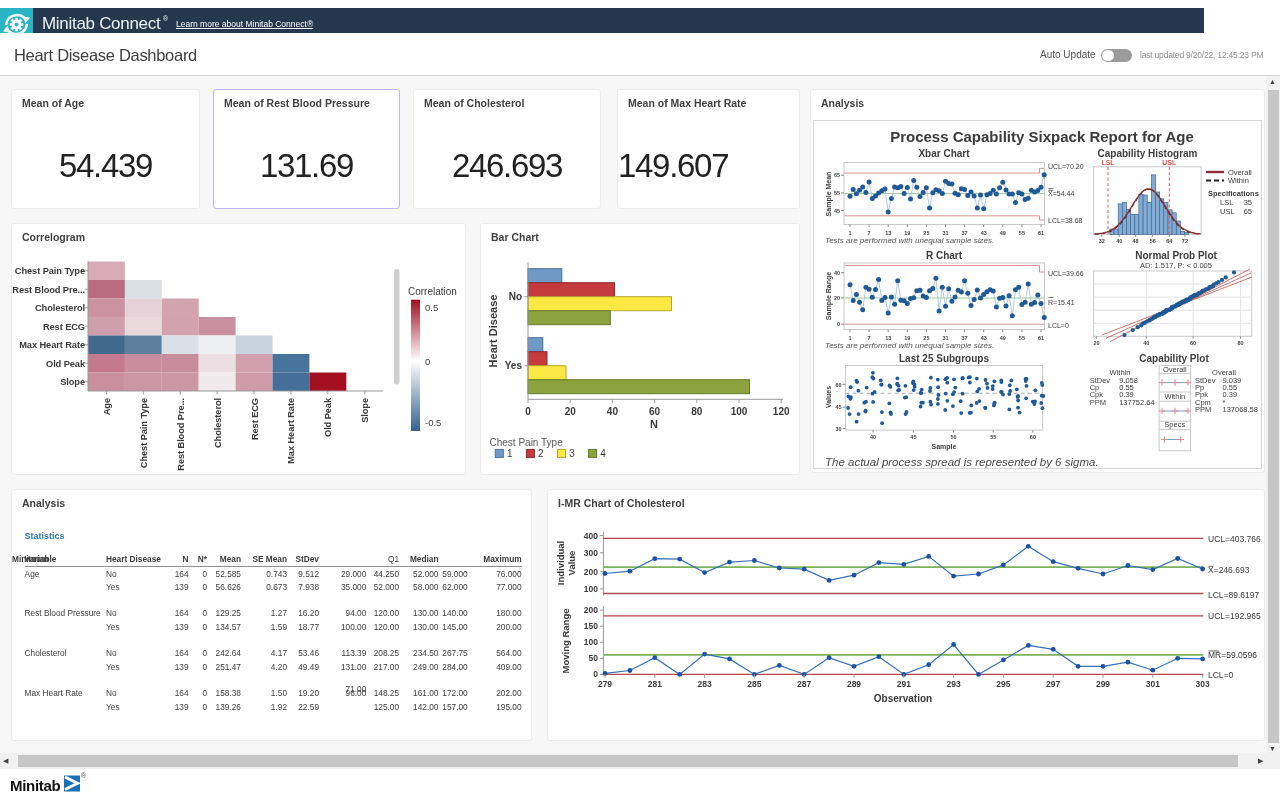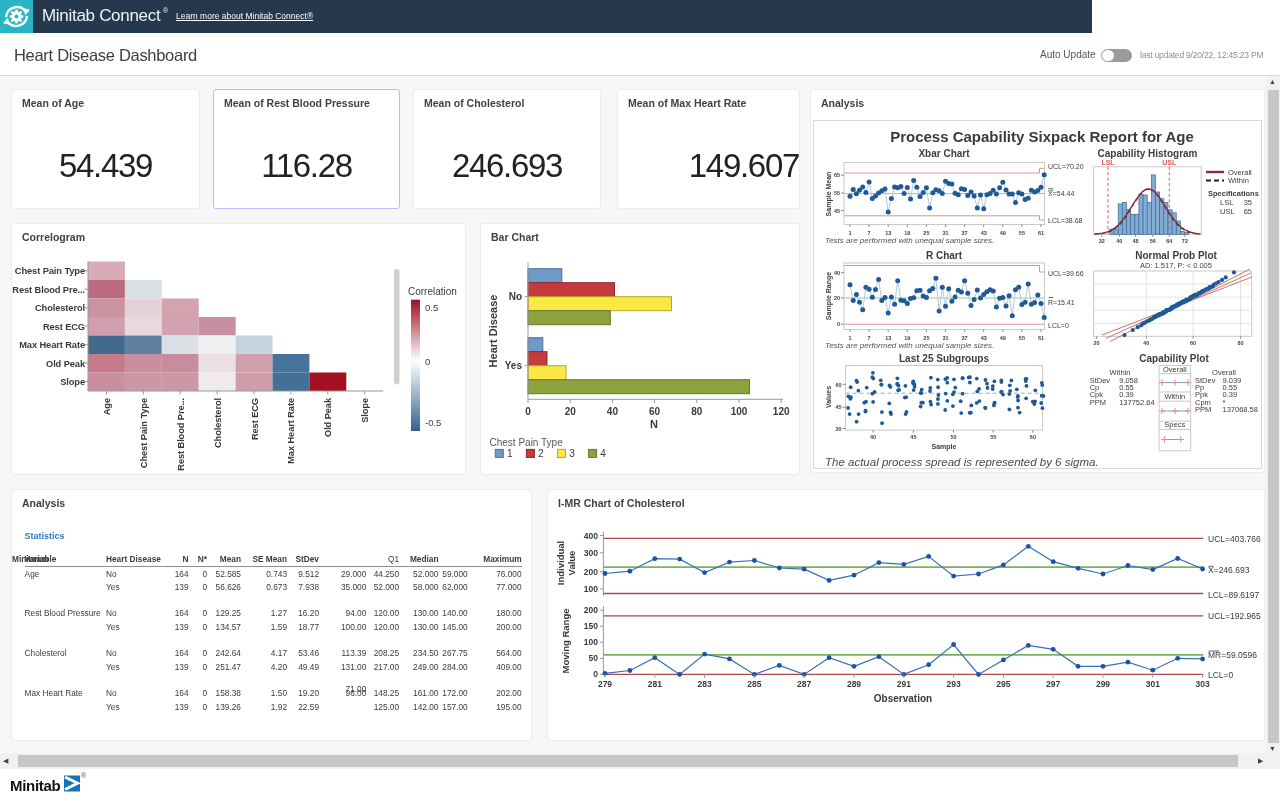--- a/index.html
+++ b/index.html
@@ -1,13 +1,13 @@
 <!DOCTYPE html>
 <html><head><meta charset="utf-8"><style>html,body{margin:0;padding:0;width:1280px;height:802px;overflow:hidden;font-family:"Liberation Sans",sans-serif;background:#fff}*{box-sizing:border-box}</style></head><body>
-<div style="position:absolute;left:0;top:0;width:1092px;height:33px;background:#25384e">
+<div style="position:absolute;left:0;top:8px;width:1204px;height:33px;background:#25384e">
     <svg width="33" height="33" viewBox="0 0 33 33" style="position:absolute;left:0;top:0">
       <rect width="33" height="33" fill="#2ab5c4"></rect>
       <g stroke="#fff" stroke-width="2.4" fill="none">
         <path d="M6 17.2 A 11 11 0 0 1 25.2 10.9"></path>
         <path d="M27 15.8 A 11 11 0 0 1 7.8 22.1"></path>
       </g>
       <path d="M23.3 8.2 L30 9.7 L25.2 15.2 z" fill="#fff"></path>
       <path d="M9.7 24.8 L3 23.3 L7.8 17.8 z" fill="#fff"></path>
       <g fill="#fff">
         <circle cx="16.5" cy="16.5" r="4.9"></circle>
@@ -34,29 +34,29 @@
     </div>
     <div style="position:absolute;left:1140px;top:16.5px;font-size:8.5px;letter-spacing:-0.2px;color:#8f8f8f;white-space:nowrap">last updated 9/20/22, 12:45:23 PM</div>
   </div>
 <div style="position:absolute;left:0;top:76px;width:1280px;height:693px;background:#f7f7f7"></div>
 <div style="position:absolute;left:11px;top:89px;width:189px;height:120px;background:#fff;border:1px solid #ececec;border-radius:3px;box-sizing:border-box">
     <div style="position:absolute;left:10px;top:7px;font-size:10.5px;font-weight:bold;color:#414141;white-space:nowrap">Mean of Age</div>
     <div style="position:absolute;left:0;top:57px;width:100%;text-align:center;font-size:33px;letter-spacing:-1.3px;color:#222">54.439</div>
   </div>
 <div style="position:absolute;left:213px;top:89px;width:187px;height:120px;background:#fff;border:1px solid #c4b5fd;border-radius:3px;box-sizing:border-box">
     <div style="position:absolute;left:10px;top:7px;font-size:10.5px;font-weight:bold;color:#414141;white-space:nowrap">Mean of Rest Blood Pressure</div>
-    <div style="position:absolute;left:0;top:57px;width:100%;text-align:center;font-size:33px;letter-spacing:-1.3px;color:#222">116.28</div>
+    <div style="position:absolute;left:0;top:57px;width:100%;text-align:center;font-size:33px;letter-spacing:-1.3px;color:#222">131.69</div>
   </div>
 <div style="position:absolute;left:413px;top:89px;width:188px;height:120px;background:#fff;border:1px solid #ececec;border-radius:3px;box-sizing:border-box">
     <div style="position:absolute;left:10px;top:7px;font-size:10.5px;font-weight:bold;color:#414141;white-space:nowrap">Mean of Cholesterol</div>
     <div style="position:absolute;left:0;top:57px;width:100%;text-align:center;font-size:33px;letter-spacing:-1.3px;color:#222">246.693</div>
   </div>
 <div style="position:absolute;left:617px;top:89px;width:183px;height:120px;background:#fff;border:1px solid #ececec;border-radius:3px;box-sizing:border-box">
     <div style="position:absolute;left:10px;top:7px;font-size:10.5px;font-weight:bold;color:#414141;white-space:nowrap">Mean of Max Heart Rate</div>
-    <div style="position:absolute;left:0;top:57px;width:100%;text-align:right;font-size:33px;letter-spacing:-1.3px;color:#222">149.607</div>
+    <div style="position:absolute;left:0;top:57px;width:100%;text-align:left;font-size:33px;letter-spacing:-1.3px;color:#222">149.607</div>
   </div>
 <div style="position:absolute;left:810px;top:89px;width:455px;height:384px;background:#fff;border:1px solid #ececec;border-radius:3px;box-sizing:border-box">
     <div style="position:absolute;left:10px;top:7px;font-size:10.5px;font-weight:bold;color:#414141;white-space:nowrap">Analysis</div>
   </div>
 <svg width="449" height="349" style="position:absolute;left:813px;top:120px;border:1px solid #d9d9d9;background:#fff">
     <text x="228" y="21" font-size="15" font-weight="bold" fill="#3b3b3b" text-anchor="middle">Process Capability Sixpack Report for Age</text>
     <text x="130" y="35.5" font-size="10" font-weight="bold" fill="#3d3d3d" text-anchor="middle">Xbar Chart</text>
     <rect x="30" y="41.5" width="200.5" height="62" fill="#fff" stroke="#c9c9c9" stroke-width="1"></rect>
     <path d="M30.5 52 H225.5 V47.3 H230" stroke="#d49694" fill="none" stroke-width="1"></path>
     <line x1="30.5" y1="72.6" x2="230" y2="72.6" stroke="#9cc795" stroke-width="1"></line>

